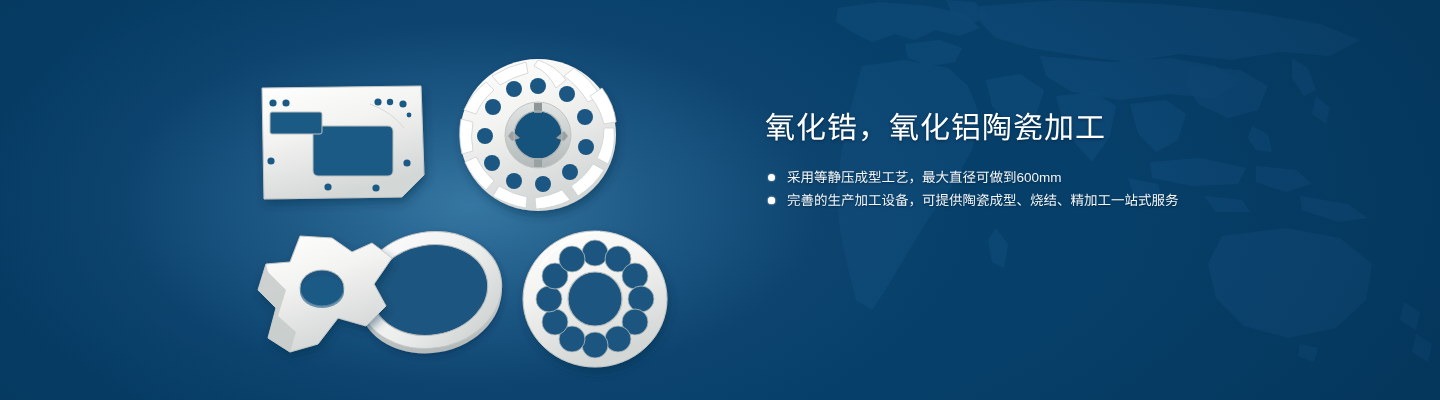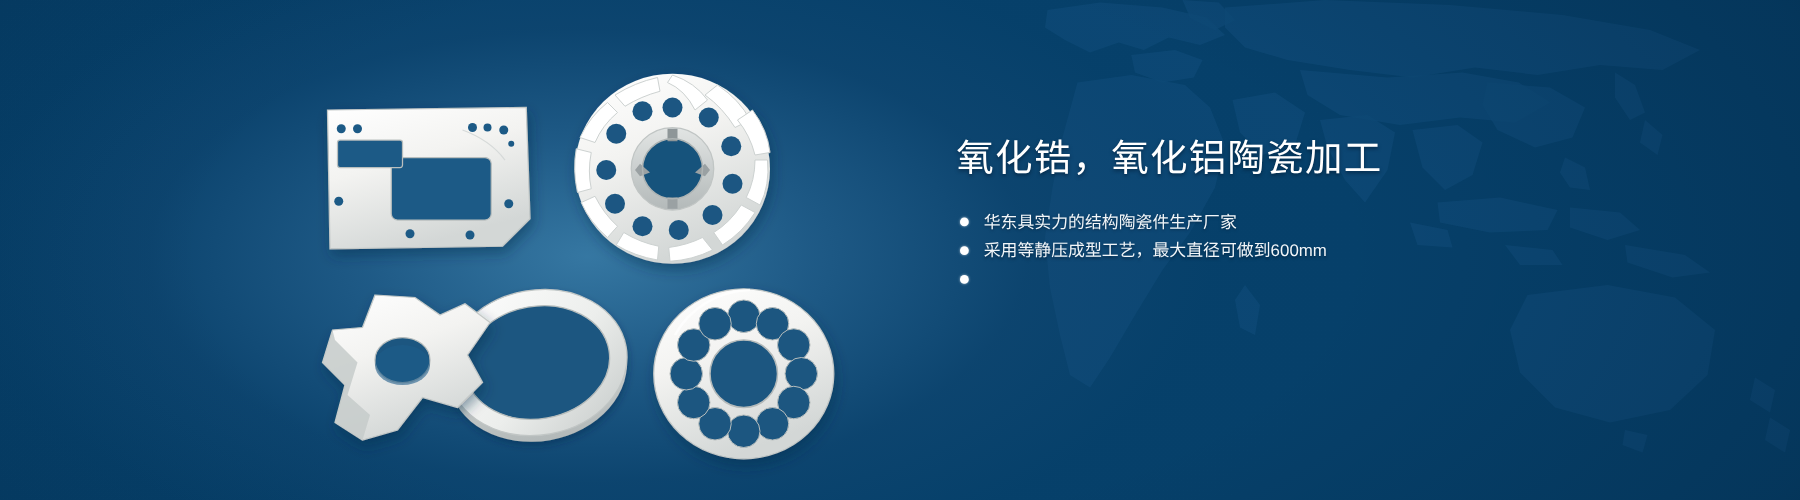--- a/index.html
+++ b/index.html
@@ -306,25 +306,25 @@
       </g>
     </svg>
   </div>
 
   <div class="copy">
     <h1 class="headline">氧化锆，氧化铝陶瓷加工</h1>
 
     <ul class="points">
       <li>
         <span class="dot"></span>
-        <span>华东具实力的结构陶瓷件生产厂家</span>
-      </li>
-      <li>
-        <span class="dot"></span>
         <span>采用等静压成型工艺，最大直径可做到600mm</span>
       </li>
       <li>
         <span class="dot"></span>
       </li>
+      <li>
+        <span class="dot"></span>
+        <span>完善的生产加工设备，可提供陶瓷成型、烧结、精加工一站式服务</span>
+      </li>
     </ul>
   </div>
 
 </div>
 
 </body></html>

